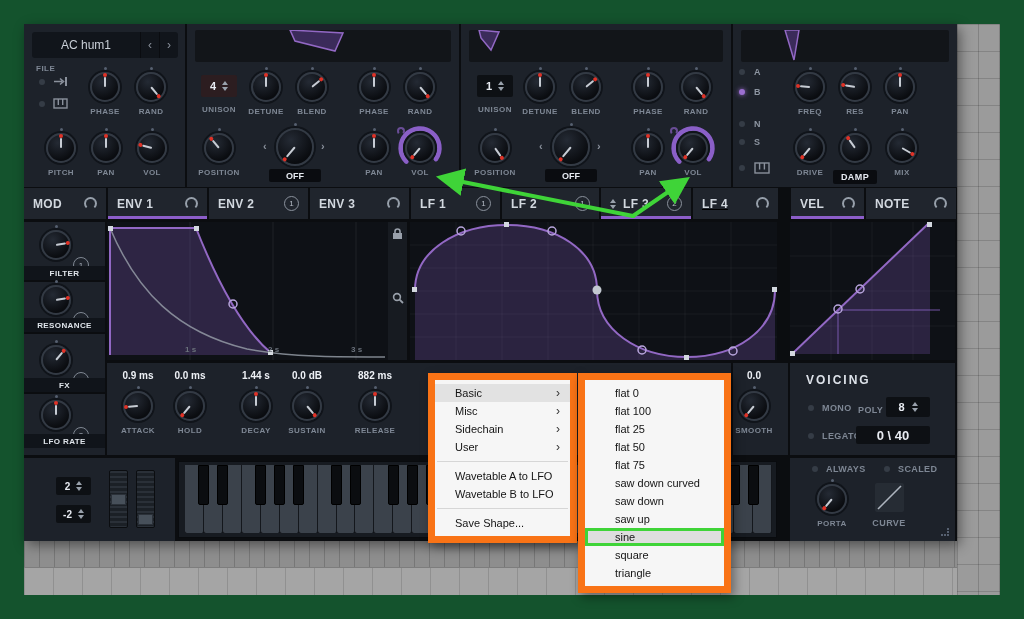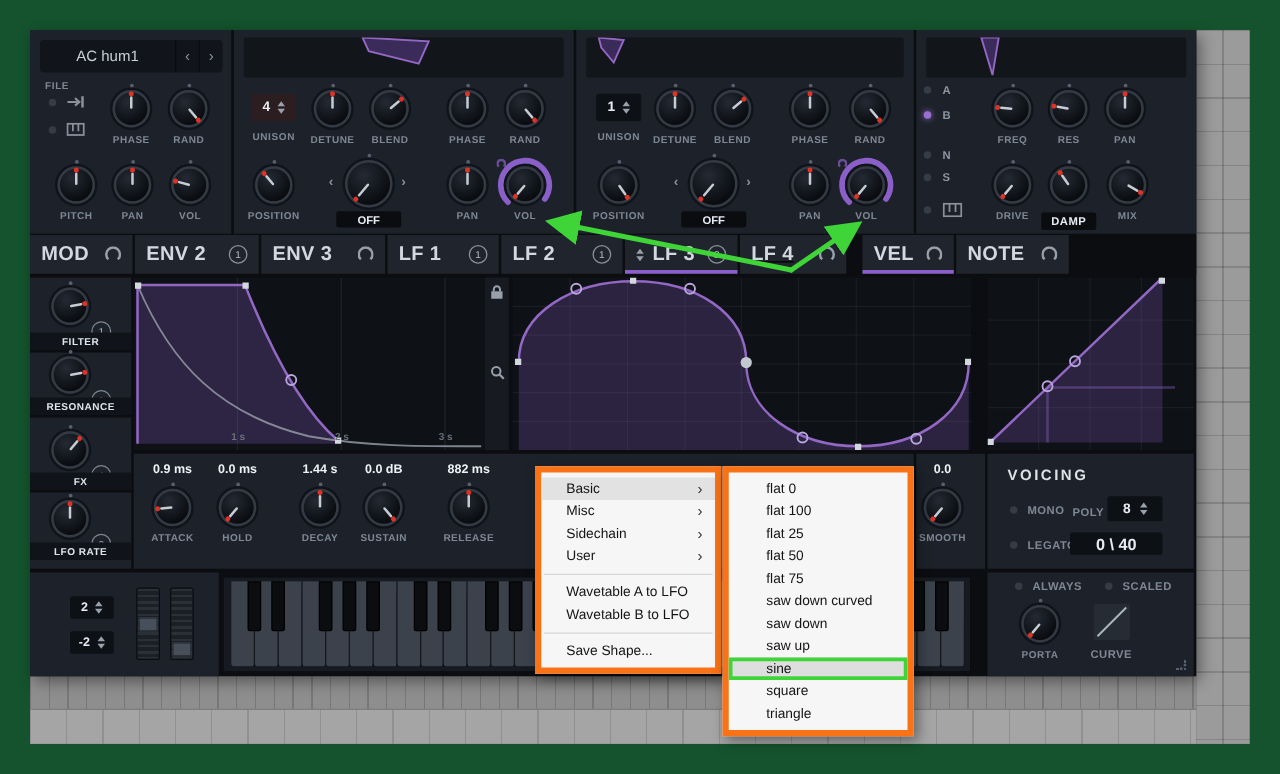--- a/index.html
+++ b/index.html
@@ -46,21 +46,21 @@
 .stepbox.red{background:#2c1d20}
 .chev{display:inline-flex;flex-direction:column;gap:2px}
 .chev i{width:0;height:0;border-left:3px solid transparent;border-right:3px solid transparent}
 .chev .u{border-bottom:4px solid #99a1ac}
 .chev .d{border-top:4px solid #99a1ac}
 .offbox{position:absolute;background:#0a0c10;border-radius:2px;color:#e6eaf1;font-size:9px;font-weight:bold;display:flex;align-items:center;justify-content:center}
 .sidechev{position:absolute;color:#8a919c;font-size:11px;font-weight:bold}
 
 .tabbar{position:absolute;left:0;top:164px;width:933px;height:31px;display:flex;gap:2px;background:#0b0d10}
 .tab{height:31px;background:#20252d;display:flex;align-items:center;padding:0 9px;position:relative;flex:none}
-.tab .lbl{font-size:16px;font-weight:bold;color:#d2d8df;letter-spacing:.3px;white-space:nowrap}
+.tab .lbl{font-size:12px;font-weight:bold;color:#d2d8df;letter-spacing:.3px;white-space:nowrap}
 .tab.active::after{content:"";position:absolute;left:0;right:0;bottom:0;height:3px;background:#8c5ec9}
 .arcicon{margin-left:auto;width:13px;height:13px;border:2px solid #97a0ab;border-radius:50%;border-bottom-color:transparent;flex:none}
 .tbadge{margin-left:auto;width:15px;height:15px;border:1px solid #8a919c;border-radius:50%;font-size:8px;color:#b6bcc6;display:flex;align-items:center;justify-content:center;flex:none}
 .tspin{display:flex;flex-direction:column;gap:2px;margin-right:7px}
 .tspin i{width:0;height:0;border-left:3px solid transparent;border-right:3px solid transparent}
 .tspin .up{border-bottom:4px solid #99a1ac}.tspin .dn{border-top:4px solid #99a1ac}
 
 .sidebar-bar{position:absolute;left:0;width:81px;height:14px;background:#10141a;color:#dfe4ea;font-size:8px;font-weight:bold;letter-spacing:.4px;display:flex;align-items:center;justify-content:center}
 
 .display{position:absolute;background:#0e1116;overflow:visible}
@@ -74,21 +74,21 @@
 .grip{position:absolute;width:8px;height:8px;border-right:2px dotted #566070;border-bottom:2px dotted #566070}
 
 .wheel{position:absolute;width:19px;height:58px;background:repeating-linear-gradient(180deg,#2a3038 0 2px,#1b2026 2px 5px);border:1px solid #0b0d10;border-radius:2px}
 .whandle{position:absolute;left:1px;right:1px;height:11px;background:#47505a;border:1px solid #2b3139}
 .kb{position:absolute;left:154px;top:437px;width:599px;height:77px;background:#171b21;border:1px solid #090b0e}
 .kbinner{position:absolute;left:6px;top:3px;width:587px;height:68px;display:flex;background:#0d0f13}
 .wkey{flex:1;background:#3b424b;border-right:1px solid #14171c;border-radius:0 0 2px 2px}
 .wkey:last-child{border-right:none}
 .bkey{position:absolute;top:0;width:11px;height:40px;background:#0b0d10;border:1px solid #000;border-radius:0 0 2px 2px;z-index:2}
 
-.menu{position:absolute;background:#f6f6f6;border:5px solid #f97316;box-shadow:3px 4px 10px rgba(0,0,0,.4);z-index:30;padding:4px 0}
+.menu{position:absolute;background:#f6f6f6;border:7px solid #f97316;box-shadow:3px 4px 10px rgba(0,0,0,.4);z-index:30;padding:4px 0}
 .mitem{height:18px;display:flex;align-items:center;padding:0 10px 0 20px;font-size:11px;color:#141414}
 .menu.sub .mitem{padding-left:30px}
 .mitem.hover{background:#e2e2e2}
 .mitem.highlight{background:#dedede;outline:3px solid #3fd438;outline-offset:-3px}
 .marrow{margin-left:auto;font-size:12px;color:#333;line-height:1}
 .msep{height:1px;background:#d6d6d6;margin:5px 2px}
 .overlay{position:absolute;left:0;top:0;width:1024px;height:619px;pointer-events:none;z-index:40}
 </style>
 </head>
 <body>
@@ -466,20 +466,24 @@
             </div>
           </div>
           <div class="klabel">MIX</div>
         </div>
 
    <div class="tabbar">
           <div class="tab" style="width: 82px;">
             <span class="lbl">MOD</span>
             <span class="arcicon"></span>
           </div>
+          <div class="tab active" style="width: 99px;">
+            <span class="lbl">ENV 1</span>
+            <span class="arcicon"></span>
+          </div>
           <div class="tab" style="width: 99px;">
             <span class="lbl">ENV 2</span>
             <span class="tbadge">1</span>
           </div>
           <div class="tab" style="width: 99px;">
             <span class="lbl">ENV 3</span>
             <span class="arcicon"></span>
           </div>
           <div class="tab" style="width: 89px;">
             <span class="lbl">LF 1</span>

